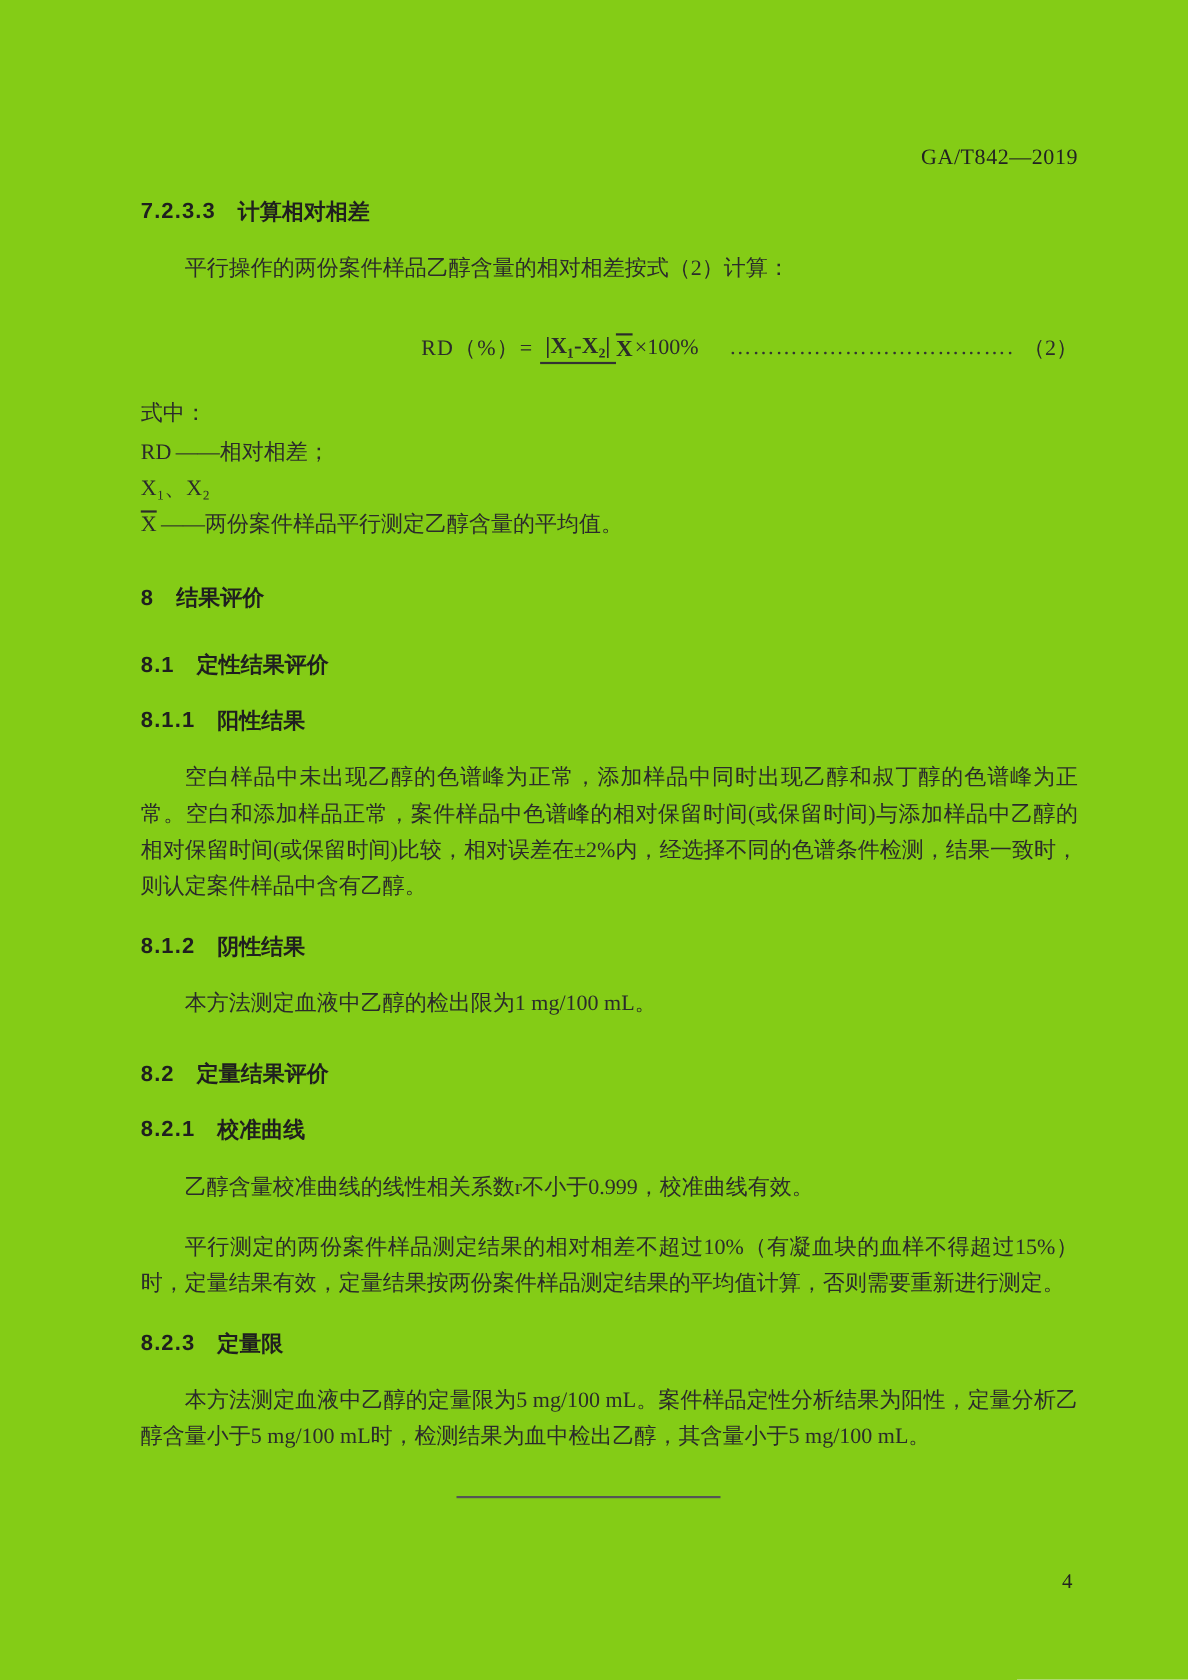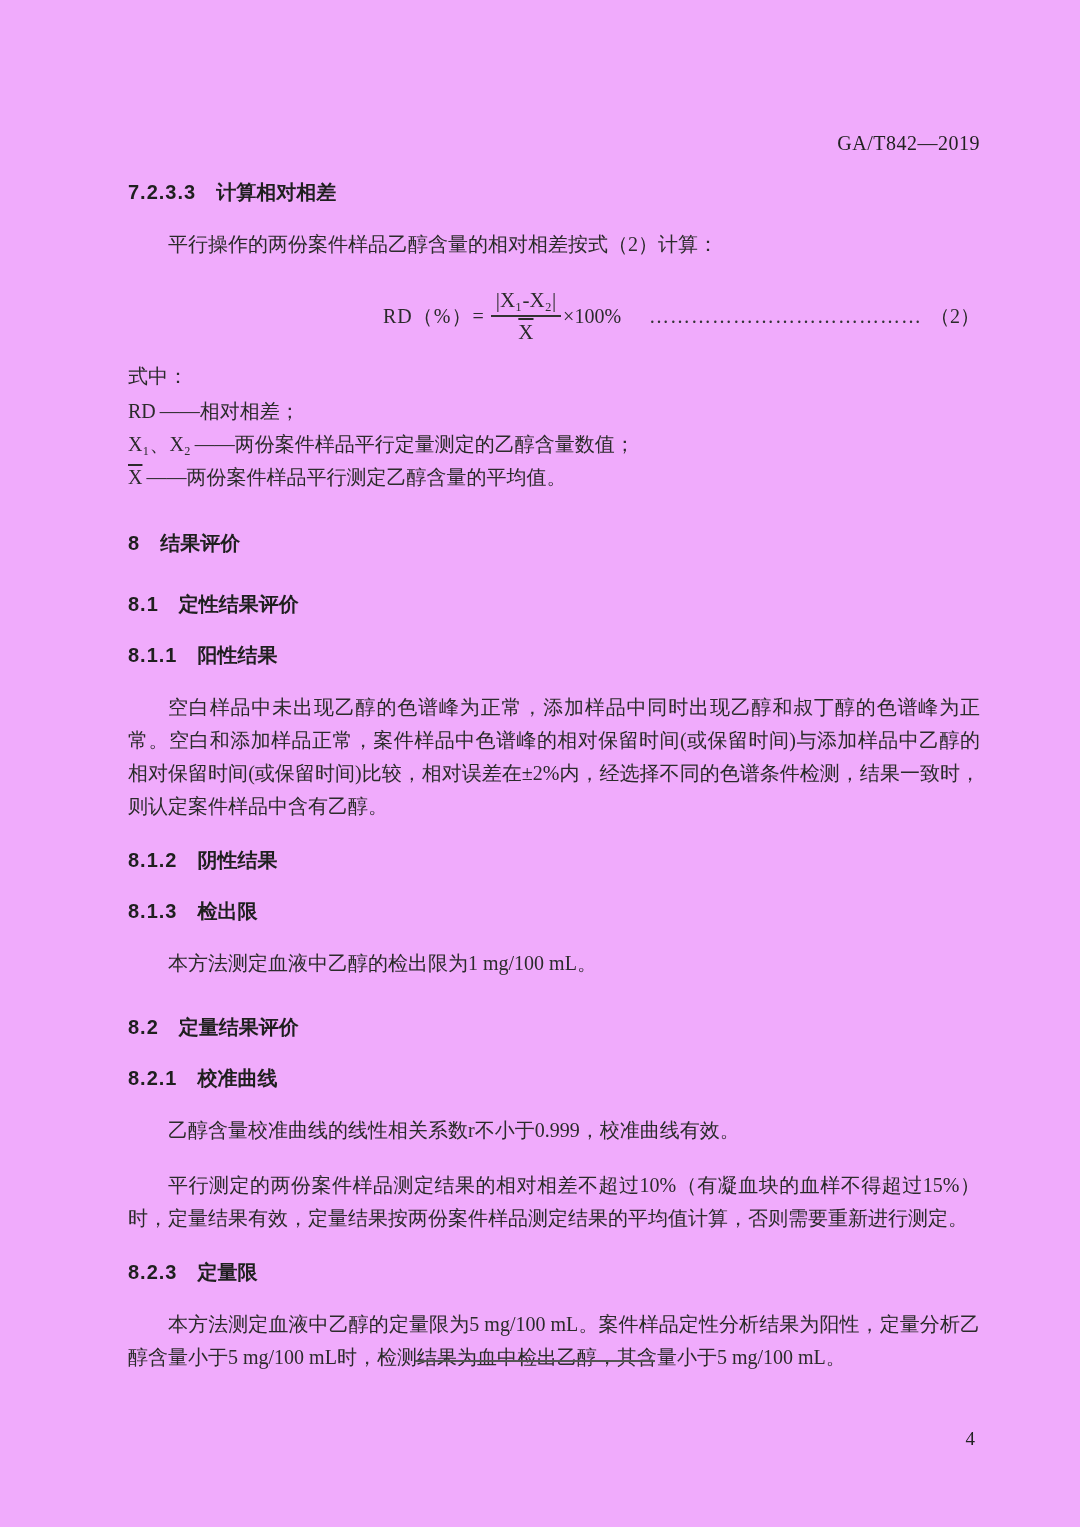--- a/index.html
+++ b/index.html
@@ -5,21 +5,21 @@
   html, body {
     margin: 0;
     padding: 0;
     background: #e8e8e8;
   }
   .page {
     position: relative;
     width: 1080px;
     height: 1527px;
     margin: 0 auto;
-    background: #f0abfc;
+    background: #84cc16;
     color: #2b2b2b;
     font-family: "Liberation Serif", "DejaVu Serif", serif;
     font-size: 20px;
     overflow: hidden;
     box-sizing: border-box;
     padding: 132px 100px 0 128px;
   }
   .doc-header {
     text-align: right;
     font-size: 20px;
@@ -55,25 +55,26 @@
     align-items: center;
     padding-left: 255px;
     min-height: 70px;
   }
   .formula-lhs {
     letter-spacing: 1px;
     white-space: nowrap;
   }
   .fraction {
     display: inline-flex;
-    flex-direction: column;
+    flex-direction: row;
     align-items: center;
     margin: 0 2px 0 6px;
     text-align: center;
     font-size: 21px;
+    font-weight: bold;
   }
   .fraction .num {
     padding: 0 5px 2px 5px;
     border-bottom: 2px solid #333;
     white-space: nowrap;
   }
   .fraction .den {
     padding-top: 3px;
     text-decoration: overline;
   }
@@ -142,21 +143,20 @@
 
   <div class="where-label">式中：</div>
 
   <div class="def-list">
     <div class="def-item">
       <span class="def-term">RD</span>
       <span class="def-sep-desc">——相对相差；</span>
     </div>
     <div class="def-item">
       <span class="def-term">X₁、X₂</span>
-      <span class="def-sep-desc">——两份案件样品平行定量测定的乙醇含量数值；</span>
     </div>
     <div class="def-item">
       <span class="def-term overlined">X</span>
       <span class="def-sep-desc">——两份案件样品平行测定乙醇含量的平均值。</span>
     </div>
   </div>
 
   <div class="heading h-l1">
     <span class="num">8</span>
     <span class="title">结果评价</span>
@@ -171,24 +171,20 @@
     <span class="num">8.1.1</span>
     <span class="title">阳性结果</span>
   </div>
   <p class="para">空白样品中未出现乙醇的色谱峰为正常，添加样品中同时出现乙醇和叔丁醇的色谱峰为正常。空白和添加样品正常，案件样品中色谱峰的相对保留时间(或保留时间)与添加样品中乙醇的相对保留时间(或保留时间)比较，相对误差在±2%内，经选择不同的色谱条件检测，结果一致时，则认定案件样品中含有乙醇。</p>
 
   <div class="heading h-l3">
     <span class="num">8.1.2</span>
     <span class="title">阴性结果</span>
   </div>
 
-  <div class="heading h-l3">
-    <span class="num">8.1.3</span>
-    <span class="title">检出限</span>
-  </div>
   <p class="para">本方法测定血液中乙醇的检出限为1 mg/100 mL。</p>
 
   <div class="heading h-l2">
     <span class="num">8.2</span>
     <span class="title">定量结果评价</span>
   </div>
 
   <div class="heading h-l3">
     <span class="num">8.2.1</span>
     <span class="title">校准曲线</span>

